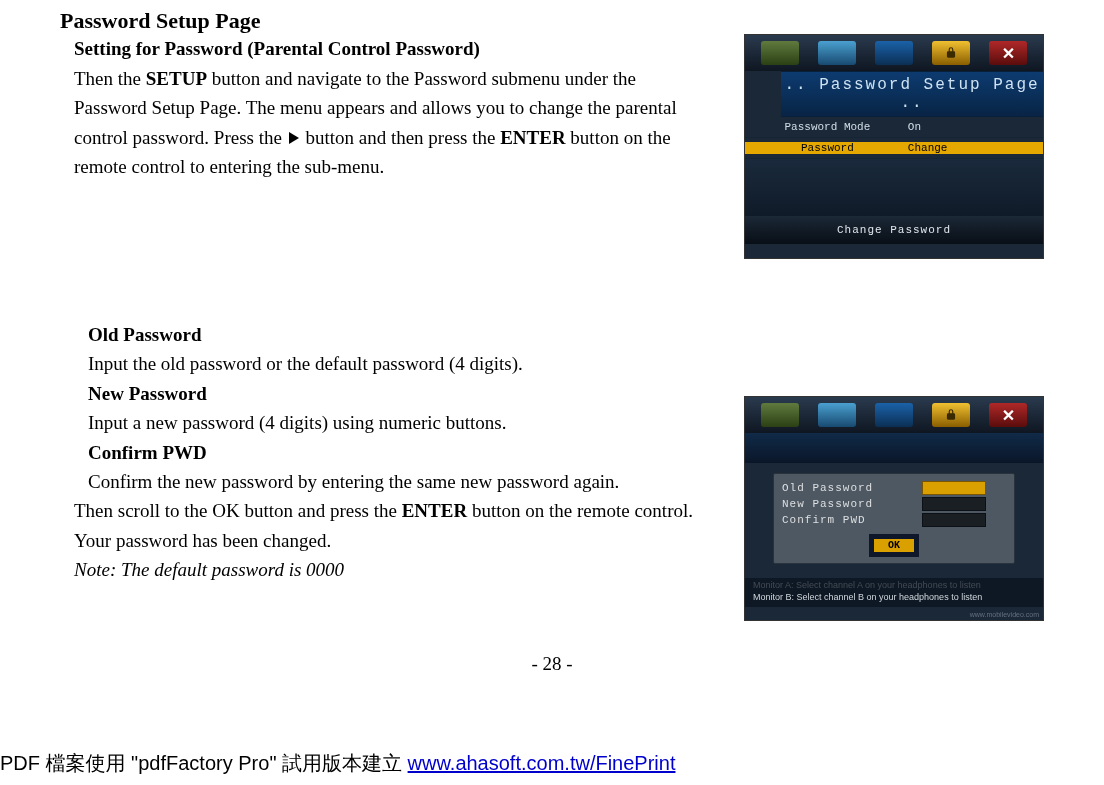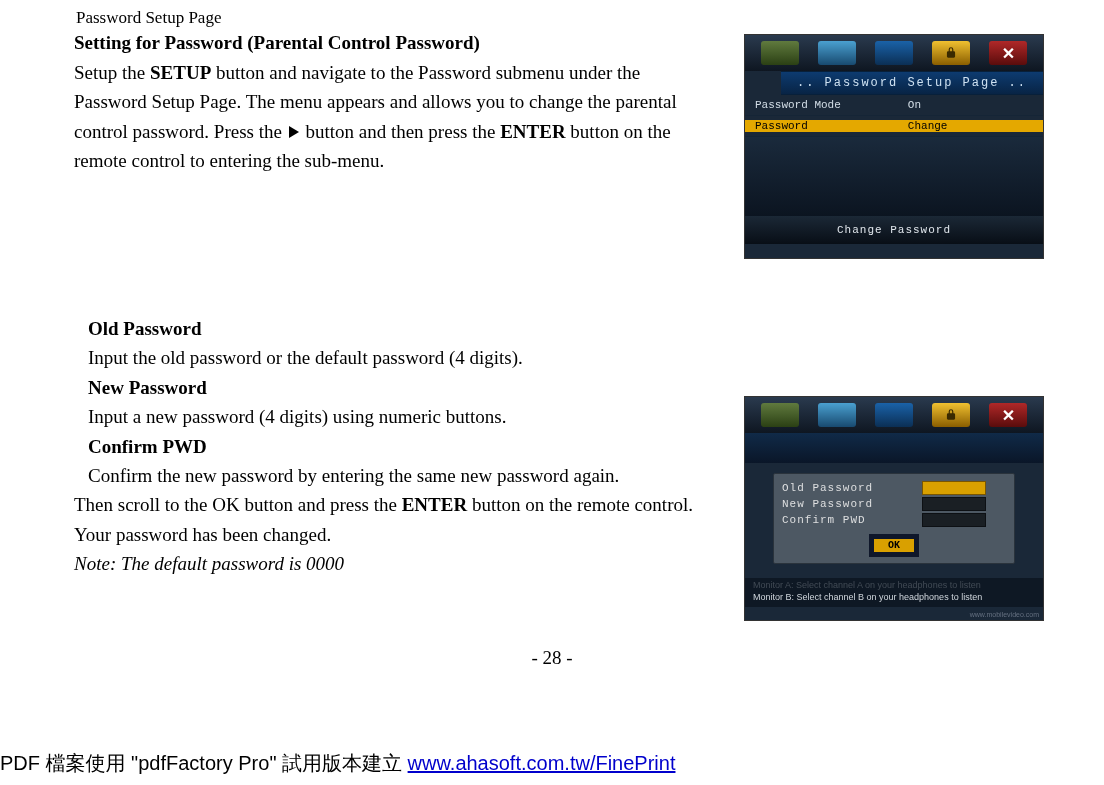--- a/index.html
+++ b/index.html
@@ -11,23 +11,23 @@
     width: 1104px;
     height: 785px;
     position: relative;
     background: #fff;
   }
   .page {
     padding: 8px 60px 0 60px;
     position: relative;
   }
   .title {
-    font-weight: normal;
-    font-size: 17px;
-    margin: 0 0 4px 16px;
+    font-weight: bold;
+    font-size: 22px;
+    margin: 0 0 4px 0;
   }
   .subtitle {
     font-weight: bold;
     font-size: 19px;
     margin: 0 0 4px 14px;
   }
   .section1-text {
     margin: 0 0 0 14px;
     width: 630px;
     line-height: 1.55;
@@ -102,41 +102,41 @@
   .tb-pic { background: linear-gradient(#607a3e,#2b4014); }
   .tb-wifi { background: linear-gradient(#4aa0d0,#184a70); }
   .tb-disc { background: linear-gradient(#1a62a8,#0b2f55); }
   .tb-lock { background: linear-gradient(#f0c030,#8a5e00); position:relative; display:flex; align-items:center; justify-content:center;}
   .tb-lock svg { width:14px; height:14px; }
   .tb-close { background: linear-gradient(#b02828,#5a0c0c); position:relative; display:flex; align-items:center; justify-content:center; color:#fff; font-weight:bold; font-family:Arial; font-size:16px;}
   .fig-band {
     background: linear-gradient(#0d3b70,#082445);
     color: #cfe2f2;
     font-family: "Courier New", monospace;
-    font-size: 12px;
+    font-size: 16px;
     letter-spacing: 2px;
     text-align: center;
     padding: 4px 0;
     border-top:1px solid #08203a;
     border-bottom:1px solid #08203a;
     margin-left:36px;
   }
   .fig-rows {
     position: relative;
   }
   .fig-row {
     display: flex;
     font-family: "Courier New", monospace;
     font-size: 11px;
     color: #d2dde6;
     height: 20px;
     align-items: center;
     border-bottom: 1px solid #152536;
   }
-  .fig-row .cell-l { width: 150px; padding-left: 10px; }
+  .fig-row .cell-l { width: 150px; padding-left: 10px; text-align: center; }
   .fig-row .cell-r { width: 140px; padding-left: 8px; }
   .fig-row.sel-left .cell-l { background: #e4a800; color:#000; }
   .fig-row.sel-right .cell-r { background: #e4a800; color:#000; }
   .fig-blur {
     height: 80px;
     background: linear-gradient(#1a2a3c,#0b1420);
     filter: blur(0.3px);
     position: relative;
   }
   .fig-bottom-strip {
@@ -192,21 +192,21 @@
     font-family:Arial; font-size:7px; color:#657080;
   }
 </style>
 </head>
 <body>
 
 <div class="page">
   <h1 class="title">Password Setup Page</h1>
   <div class="subtitle">Setting for Password (Parental Control Password)</div>
   <p class="section1-text">
-    <span>Setup the </span><span class="bold">SETUP</span><span> button and navigate to the Password submenu under the Password Setup Page. The menu appears and allows you to change the parental control password. Press the </span><span class="play-icon"></span><span> button and then press the </span><span class="bold">ENTER</span><span> button on the remote control to entering the sub-menu.</span>
+    <span>Then the </span><span class="bold">SETUP</span><span> button and navigate to the Password submenu under the Password Setup Page. The menu appears and allows you to change the parental control password. Press the </span><span class="play-icon"></span><span> button and then press the </span><span class="bold">ENTER</span><span> button on the remote control to entering the sub-menu.</span>
   </p>
 
   <div class="section2">
     <div class="section2-inner">
       <div class="bold">Old Password</div>
       <div>Input the old password or the default password (4 digits).</div>
       <div class="bold">New Password</div>
       <div>Input a new password (4 digits) using numeric buttons.</div>
       <div class="bold">Confirm PWD</div>
       <div>Confirm the new password by entering the same new password again.</div>

